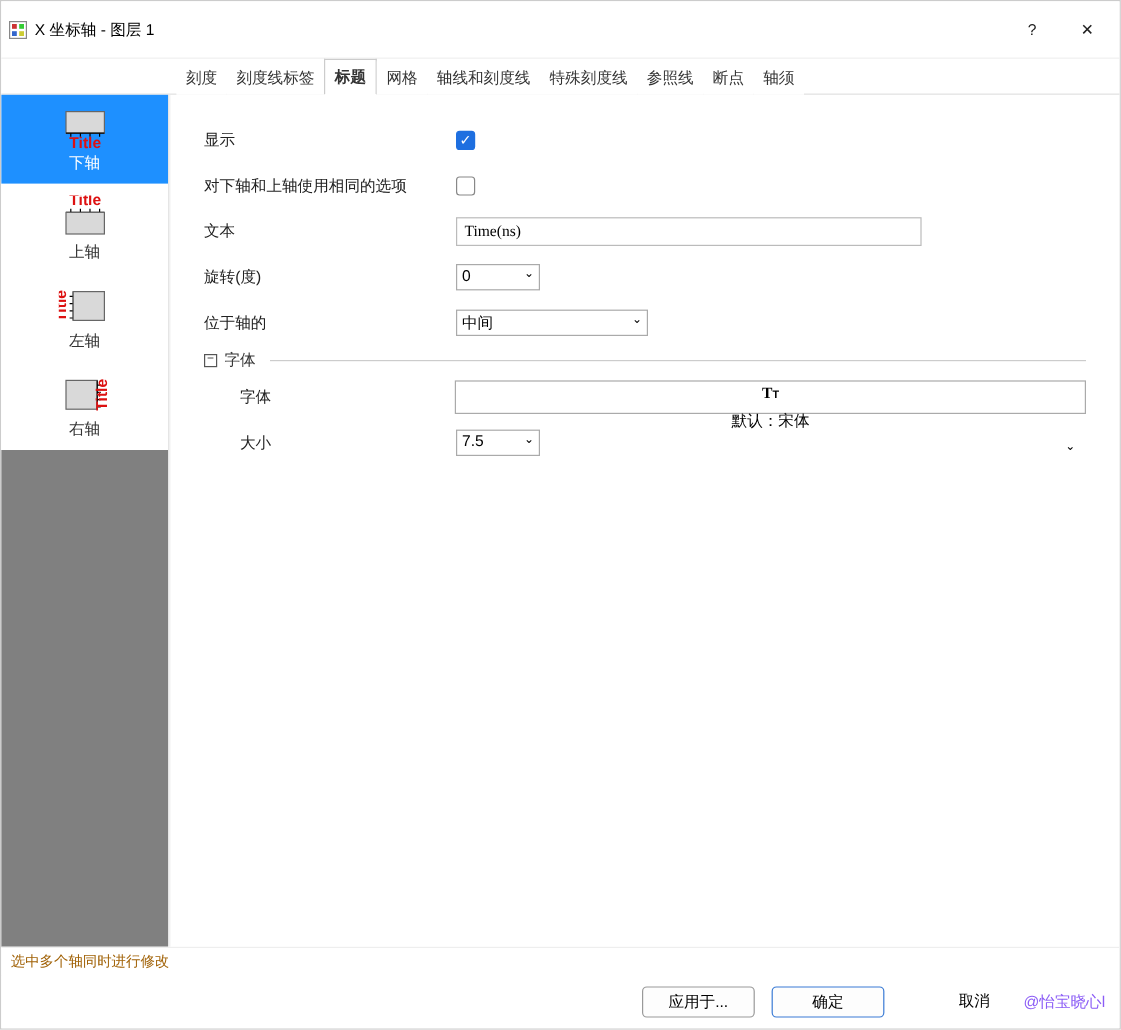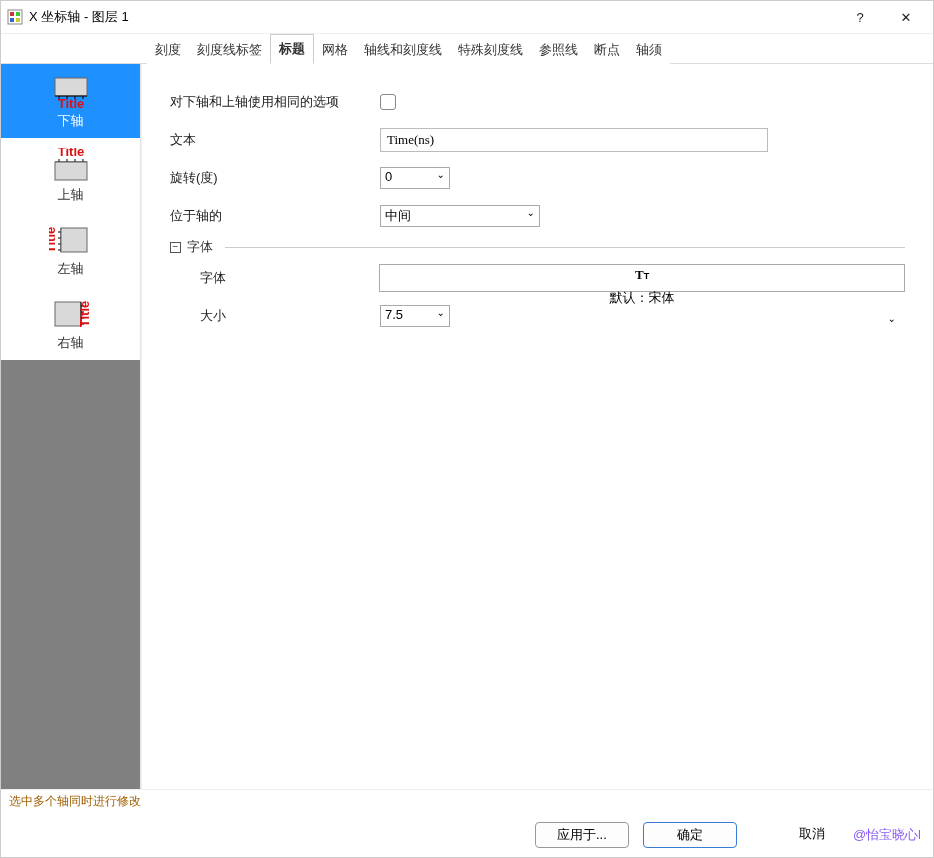--- a/index.html
+++ b/index.html
@@ -1,19 +1,19 @@
 <!DOCTYPE html>
 <html><head>
 <meta charset="utf-8">
 <style>
 * { box-sizing: border-box; margin: 0; padding: 0; font-family: "Microsoft YaHei", "SimSun", sans-serif; font-size: 13px; }
 body { background: #fff; width: 934px; height: 858px; overflow: hidden; border: 1px solid #ccc; display: flex; flex-direction: column; }
 
 
-.titlebar { height: 33px; display: flex; align-items: center; padding: 0 4px 0 6px; border-bottom: 1px solid #eee; background:#fff; }
+.titlebar { height: 48px; display: flex; align-items: center; padding: 0 4px 0 6px; border-bottom: 1px solid #eee; background:#fff; }
 .titlebar .app-icon { width: 16px; height: 16px; margin-right: 6px; display:inline-block; }
 .titlebar .title { flex: 1; font-size: 13px; }
 .titlebar .win-btn { width: 46px; height: 32px; display:flex; align-items:center; justify-content:center; color:#222; }
 
 
 .tab-strip { height: 30px; display:flex; align-items:flex-end; padding-left: 146px; border-bottom:1px solid #ddd; background:#fff; }
 .tab { padding: 5px 8px 5px 8px; color:#333; cursor:pointer; position:relative; top:1px; background:#fff; }
 .tab.active { border:1px solid #ccc; border-bottom:1px solid #fff; font-weight:600; }
 
 
@@ -161,20 +161,24 @@
         </span>
         <span>右轴</span>
       </div>
 
     </div>
     <div class="axis-fill"></div>
   </div>
 
   <div class="content">
 
+    <div class="form-row">
+      <span class="label">显示</span>
+      <span class="checkbox checked"></span>
+    </div>
 
     <div class="form-row">
       <span class="label">对下轴和上轴使用相同的选项</span>
       <span class="checkbox"></span>
     </div>
 
     <div class="form-row">
       <span class="label">文本</span>
       <input class="text-input wide" value="Time(ns)" style="">
     </div>

